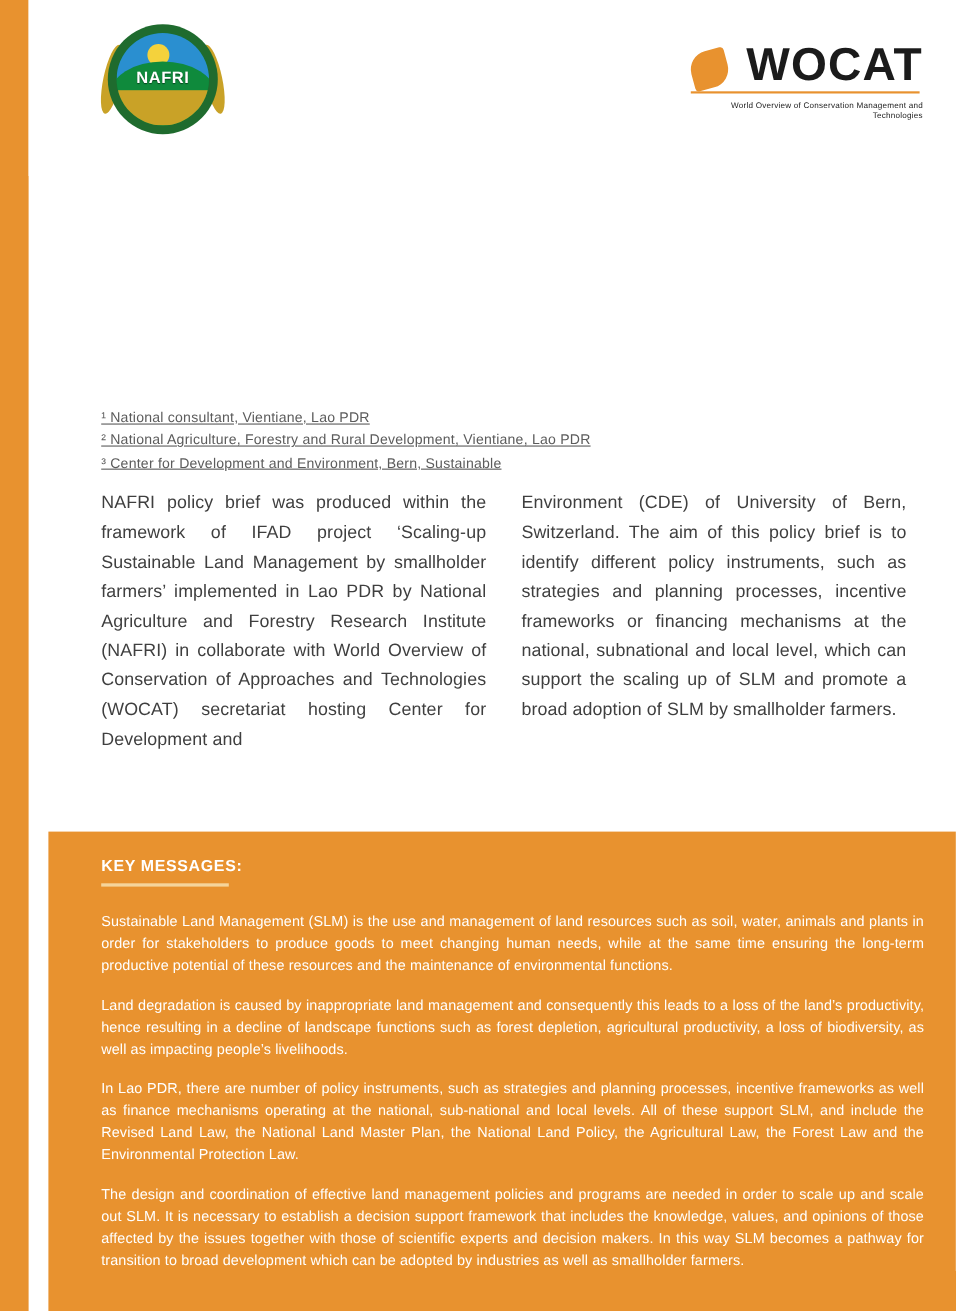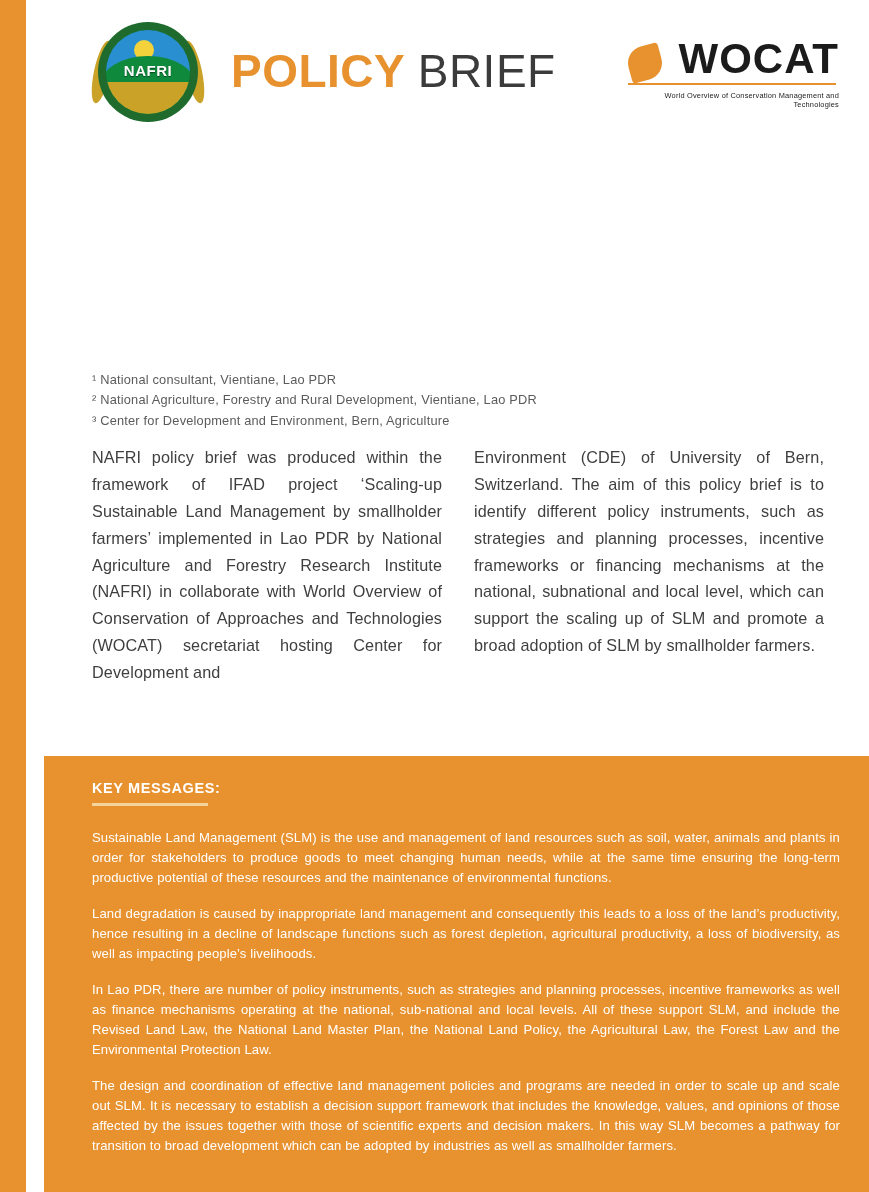--- a/index.html
+++ b/index.html
@@ -202,20 +202,21 @@
   }
   .affils {
     position: absolute;
     left: 92px;
     top: 370px;
     width: 720px;
     color: #5b5b5b;
     font-size: 12.8px;
     line-height: 1.6;
     letter-spacing: .2px;
+    text-decoration: underline;
   }
 
   
   .intro {
     position: absolute;
     left: 92px;
     top: 444px;
     width: 752px;
     display: flex;
     gap: 32px;
@@ -287,36 +288,35 @@
       <div class="ring"></div>
       <div class="inner">
         <div class="sky"></div>
         <div class="sun"></div>
         <div class="hill"></div>
         <div class="field"></div>
       </div>
       <div class="label">NAFRI</div>
     </div>
 
-    <div class="title-policy"><span>POLICY </span><span class="title-brief">BRIEF</span></div>
 
     <div class="wocat-logo">
       <div class="wocat-swoosh"></div>
       <div class="wocat-word">WOCAT</div>
       <div class="wocat-rule"></div>
       <div class="wocat-sub">World Overview of Conservation Management and Technologies</div>
     </div>
 
   </div>
 
 
   <div class="affils">
     <div>¹ National consultant, Vientiane, Lao PDR</div>
     <div>² National Agriculture, Forestry and Rural Development, Vientiane, Lao PDR</div>
-    <div>³ Center for Development and Environment, Bern, Agriculture</div>
+    <div>³ Center for Development and Environment, Bern, Sustainable</div>
   </div>
 
   <div class="intro">
     <div class="col">NAFRI policy brief was produced within the framework of IFAD project ‘Scaling-up Sustainable Land Management by smallholder farmers’ implemented in Lao PDR by National Agriculture and Forestry Research Institute (NAFRI) in collaborate with World Overview of Conservation of Approaches and Technologies (WOCAT) secretariat hosting Center for Development and</div>
     <div class="col">Environment (CDE) of University of Bern, Switzerland. The aim of this policy brief is to identify different policy instruments, such as strategies and planning processes, incentive frameworks or financing mechanisms at the national, subnational and local level, which can support the scaling up of SLM and promote a broad adoption of SLM by smallholder farmers.</div>
   </div>
 
   <div class="key-panel">
     <div class="key-title">KEY MESSAGES:</div>
     <div class="key-underline"></div>

